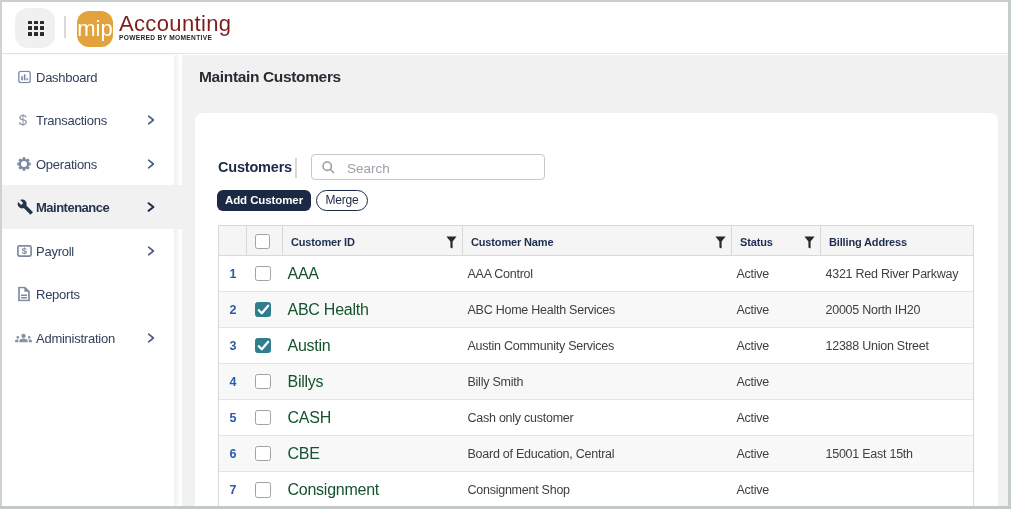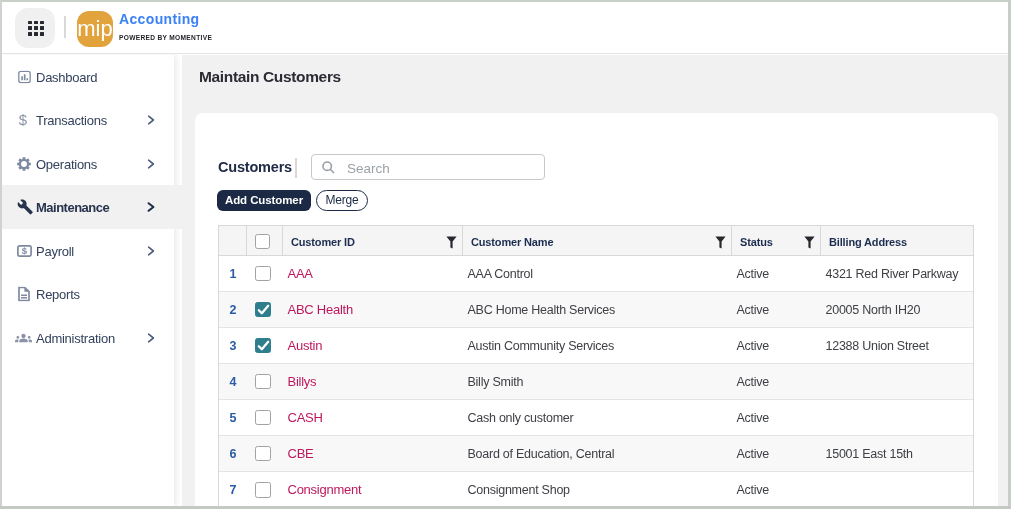--- a/index.html
+++ b/index.html
@@ -11,21 +11,21 @@
   .frame-right { position:absolute; right:0; top:0; width:3px; height:509px; background:#c7cec7; z-index:50; }
   .frame-bottom { position:absolute; left:0; bottom:0; width:1011px; height:3px; background:#c3cac3; z-index:50; }
 
   
   .header { position:absolute; left:2px; top:2px; width:1006px; height:52px; background:#fff; border-bottom:1px solid #e4e4e4; z-index:10; }
   .gridbtn { position:absolute; left:13px; top:6px; width:40px; height:40px; background:#f0f0f0; border-radius:13px; }
   .gridicon { position:absolute; left:12.5px; top:12.5px; width:16px; height:15px; display:grid; grid-template-columns:repeat(3,1fr); gap:2px; }
   .gridicon div { background:#272a30; border-radius:0.5px; }
   .hdr-div { position:absolute; left:62px; top:14px; width:2px; height:22px; background:#d9d9d9; }
   .mipbadge { position:absolute; left:75px; top:8.5px; width:36px; height:36px; background:#e2a33c; border-radius:12px; color:#fff; font-size:22px; font-weight:400; text-align:center; line-height:35px; letter-spacing:0px; }
-  .acct { position:absolute; left:117px; top:9px; font-size:14px; font-weight:700; color:#3b82f6; letter-spacing:0.35px; }
+  .acct { position:absolute; left:117px; top:9px; font-size:22px; font-weight:400; color:#7f1d1d; letter-spacing:0.35px; }
   .powered { position:absolute; left:117px; top:32px; font-size:6.6px; font-weight:700; color:#24242a; letter-spacing:0.32px; }
 
   
   .sidebar { position:absolute; left:2px; top:55px; width:172px; height:451px; background:#fff; z-index:5; box-shadow:3px 0 5px rgba(0,0,0,0.07); }
   .nav-item { position:absolute; left:0; width:180px; height:44px; }
   .nav-item.active { background:#f1f1f1; }
   .nav-label { position:absolute; left:34px; top:50%; transform:translateY(-50%); font-size:13px; letter-spacing:-0.25px; color:#33415c; }
   .nav-item.active .nav-label { font-weight:700; letter-spacing:-0.5px; color:#26334d; }
   .nav-icon { position:absolute; left:15px; top:50%; transform:translateY(-50%); width:16px; height:16px; }
   .nav-chev { position:absolute; right:26.5px; top:50%; transform:translateY(-50%); width:10px; height:10px; }
@@ -48,21 +48,21 @@
   table { position:absolute; left:218px; top:225px; border-collapse:collapse; table-layout:fixed; width:755px; }
   th, td { padding:0; font-weight:normal; overflow:hidden; white-space:nowrap; }
   thead th { height:30px; background:#f5f5f5; border:1px solid #d8d8d8; font-size:11px; letter-spacing:-0.15px; font-weight:700; color:#1d2d50; text-align:left; position:relative; }
   thead th .ht { padding-left:8px; }
   tbody td { height:36px; border-top:1px solid #e4e4e4; font-size:12.5px; letter-spacing:-0.25px; color:#3f4046; }
   tbody tr:nth-child(even) td { background:#f8f8f9; }
   tbody td.first { border-left:1px solid #d8d8d8; }
   tbody td.last { border-right:1px solid #d8d8d8; }
   td.num { text-align:center; font-size:12.5px; font-weight:700; color:#2b5ba5; }
   td.txt { padding-left:5px; }
-  a.cid { color:#be185d; text-decoration:none; font-size:13px; }
+  a.cid { color:#14532d; text-decoration:none; font-size:16px; }
   .cb { width:15.5px; height:15.5px; border:1.5px solid #a2a2a2; border-radius:2.5px; background:#fff; margin-left:8.5px; }
   .cb.checked { background:#2e7e8e; border-color:#2e7e8e; position:relative; }
   .cb.checked svg { position:absolute; left:0.8px; top:1.6px; }
   .funnel { position:absolute; right:5.5px; top:10px; }
   thead .cb { margin-left:7.5px; margin-top:1.5px; }
   thead th .ht { position:relative; top:1px; }
 </style>
 </head>
 <body>
 

